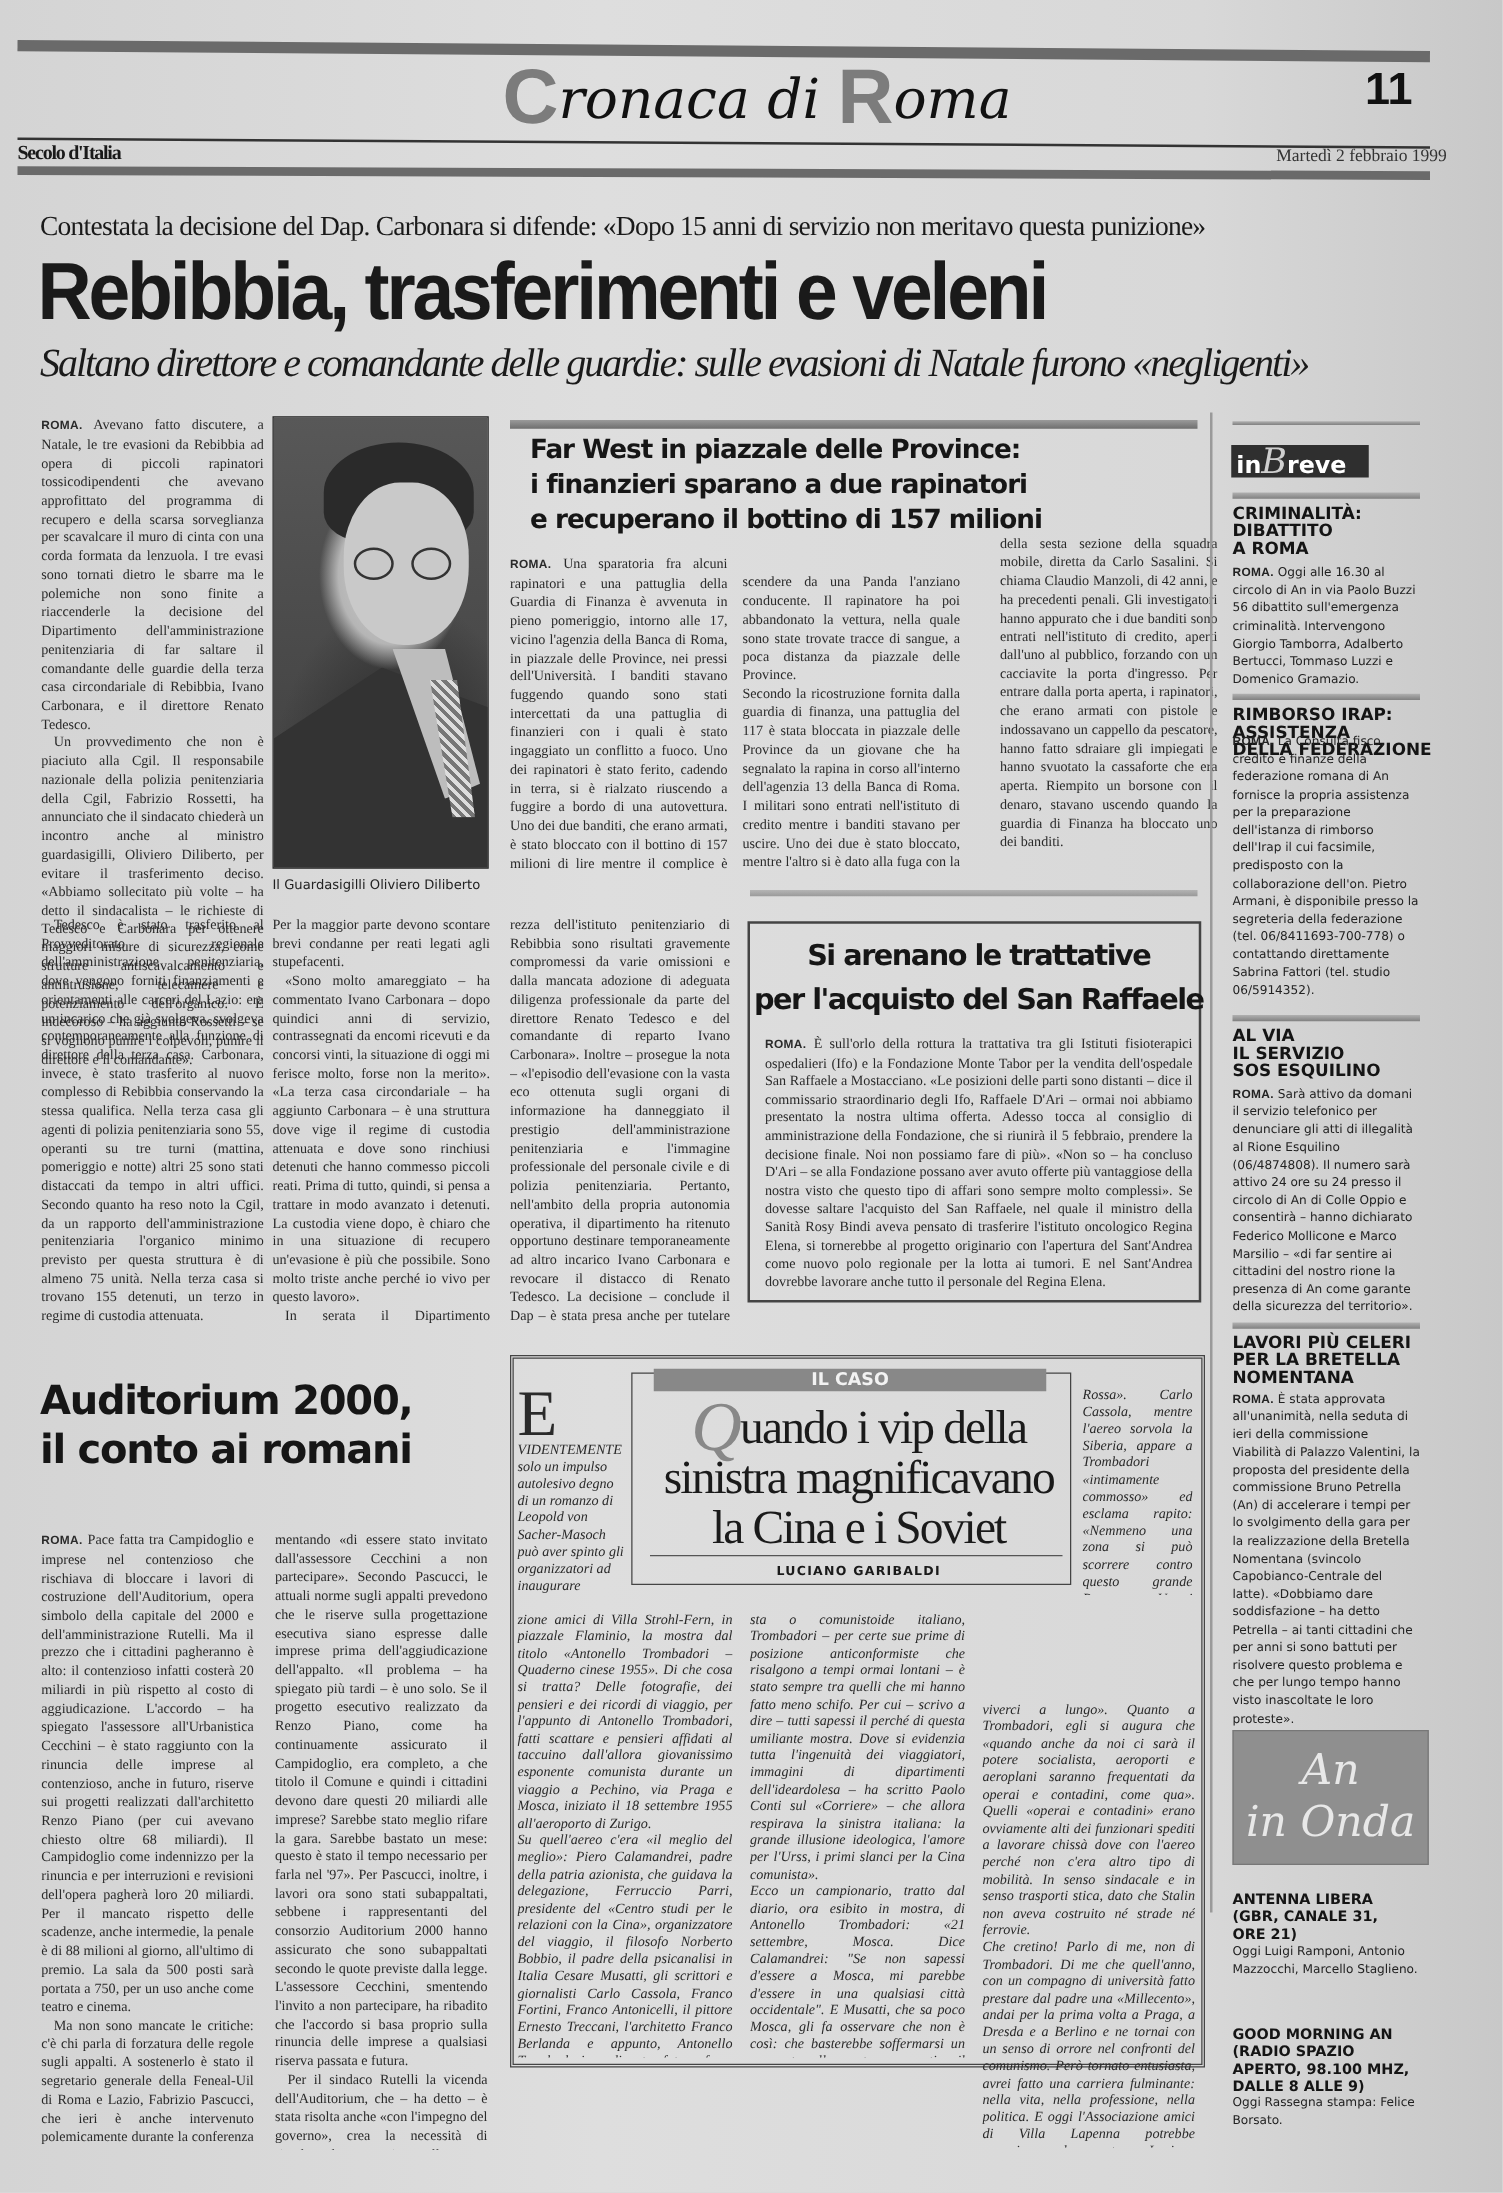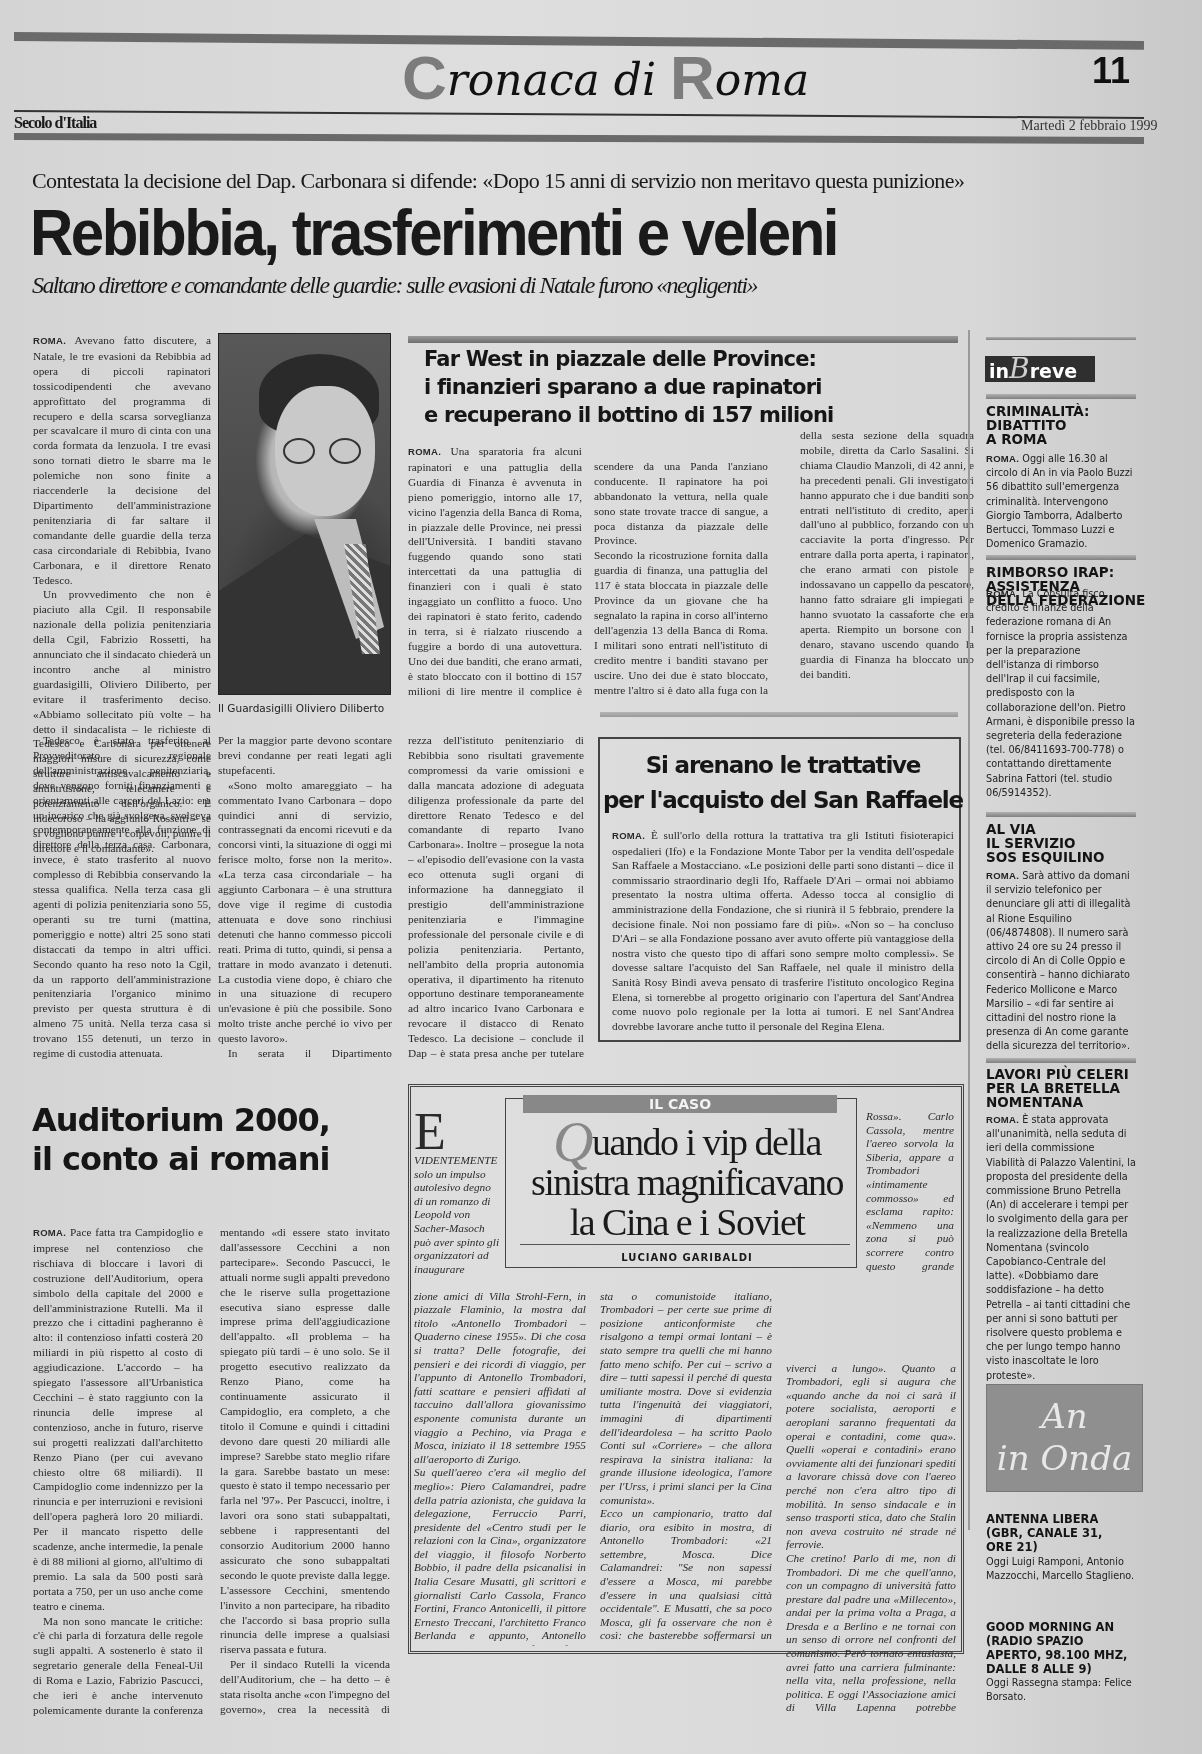--- a/index.html
+++ b/index.html
@@ -18,21 +18,21 @@
   .page-number { position: absolute; left: 1092px; top: 50px; font-family: "Liberation Sans", sans-serif;
                  font-weight: bold; font-size: 36px; color: #111; }
   .paper-name { position: absolute; left: 14px; top: 114px; font-family: "Liberation Serif", serif;
                 font-weight: bold; font-size: 16px; letter-spacing: -1px; }
   .date { position: absolute; left: 976px; top: 118px; font-size: 14px; color: #333; margin-left: 45px; }
 
   
   .kicker { position: absolute; left: 32px; top: 168px; font-size: 22px; letter-spacing: -0.6px; white-space: nowrap; }
   .headline { position: absolute; left: 30px; top: 196px; font-family: "Liberation Sans", sans-serif;
               font-weight: bold; font-size: 60px; letter-spacing: -2.5px; white-space: nowrap; transform: scaleY(1.08); transform-origin: top left; }
-  .subhead { position: absolute; left: 32px; top: 272px; font-style: italic; font-size: 24px; letter-spacing: -1.6px; white-space: nowrap; }
+  .subhead { position: absolute; left: 32px; top: 272px; font-style: italic; font-size: 32px; letter-spacing: -1.6px; white-space: nowrap; }
 
   
   .col { position: absolute; font-size: 11.3px; line-height: 14.9px; text-align: justify; color: #2a2a2a; overflow: hidden; }
   .col p { text-indent: 10px; }
   .col p.first { text-indent: 0; }
   .dateline { font-family: "Liberation Sans", sans-serif; font-weight: bold; font-size: 9.5px; letter-spacing: 0.3px; }
   .italic { font-style: italic; }
 
   
   .photo { position: absolute; left: 218px; top: 333px; width: 173px; height: 362px;

